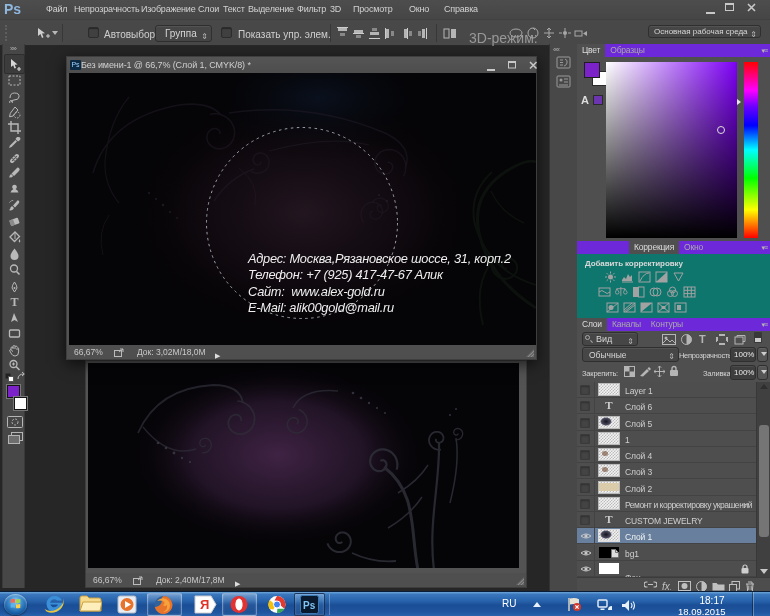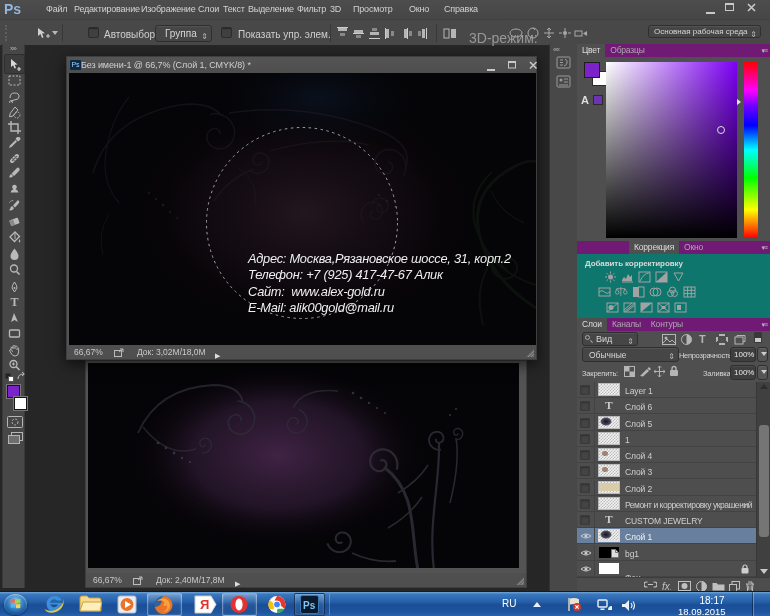--- a/index.html
+++ b/index.html
@@ -44,21 +44,21 @@
   color:#d0d0d0; font-size:9.5px; line-height:16px; }
 .pswcanvas { position:absolute; background:#000; overflow:hidden; }
 .pswstatus { position:absolute; left:0; bottom:0; right:0; height:14px; background:#4f4f4f;
   color:#c9c9c9; font-size:8.5px; line-height:14px; }
 
 
 #dockstrip { position:absolute; left:549px; top:44px; width:28px; height:547px;
   background:#484848; border-left:1px solid #323232; }
 #rightpanels { position:absolute; left:577px; top:44px; width:193px; height:547px;
   background:#4f4f4f; }
-.tabbar { position:absolute; left:0; right:0; height:12px; background:#701a75; }
+.tabbar { position:absolute; left:0; right:0; height:12px; background:#6d28d9; }
 .tab { display:inline-block; height:12px; line-height:13px; padding:0 5px;
   font-size:8.5px; color:#aaa; vertical-align:top; letter-spacing:-0.2px; }
 .tab.active { background:#4f4f4f; color:#ddd; }
 .pmenu { position:absolute; right:3px; top:2px; color:#b5b5b5; font-size:7px; letter-spacing:-1px; }
 .paneltxt { font-size:10px; color:#d5d5d5; }
 .lrow { position:absolute; left:0; width:179px; height:16px; background:#4e4e4e;
   border-bottom:1px solid #434343; color:#cfcfcf; font-size:9px; }
 .leye { position:absolute; left:0; top:0; width:18px; height:15px; border-right:1px solid #434343; }
 .lthumb { position:absolute; left:22px; top:2px; width:20px; height:11px; }
 .lname { position:absolute; left:48px; top:4px; white-space:nowrap; font-size:8.5px; letter-spacing:-0.1px; }
@@ -78,21 +78,21 @@
 .tbico { position:absolute; top:3px; }
 .trtxt { position:absolute; color:#fff; font-size:10px; }
 </style>
 </head>
 <body>
 <div id="app">
 
 <div id="menubar">
   <span id="pslogo">Ps</span>
   <span class="menuitem" style="left:29px">Файл</span>
-  <span class="menuitem" style="left:57px">Редактирование</span>
+  <span class="menuitem" style="left:57px">Непрозрачность</span>
   <span class="menuitem" style="left:124px">Изображение</span>
   <span class="menuitem" style="left:181px">Слои</span>
   <span class="menuitem" style="left:206px">Текст</span>
   <span class="menuitem" style="left:231px">Выделение</span>
   <span class="menuitem" style="left:280px">Фильтр</span>
   <span class="menuitem" style="left:313px">3D</span>
   <span class="menuitem" style="left:336px">Просмотр</span>
   <span class="menuitem" style="left:392px">Окно</span>
   <span class="menuitem" style="left:427px">Справка</span>
   <span class="winbtn" style="left:702px;top:6px"><svg width="10" height="3">

